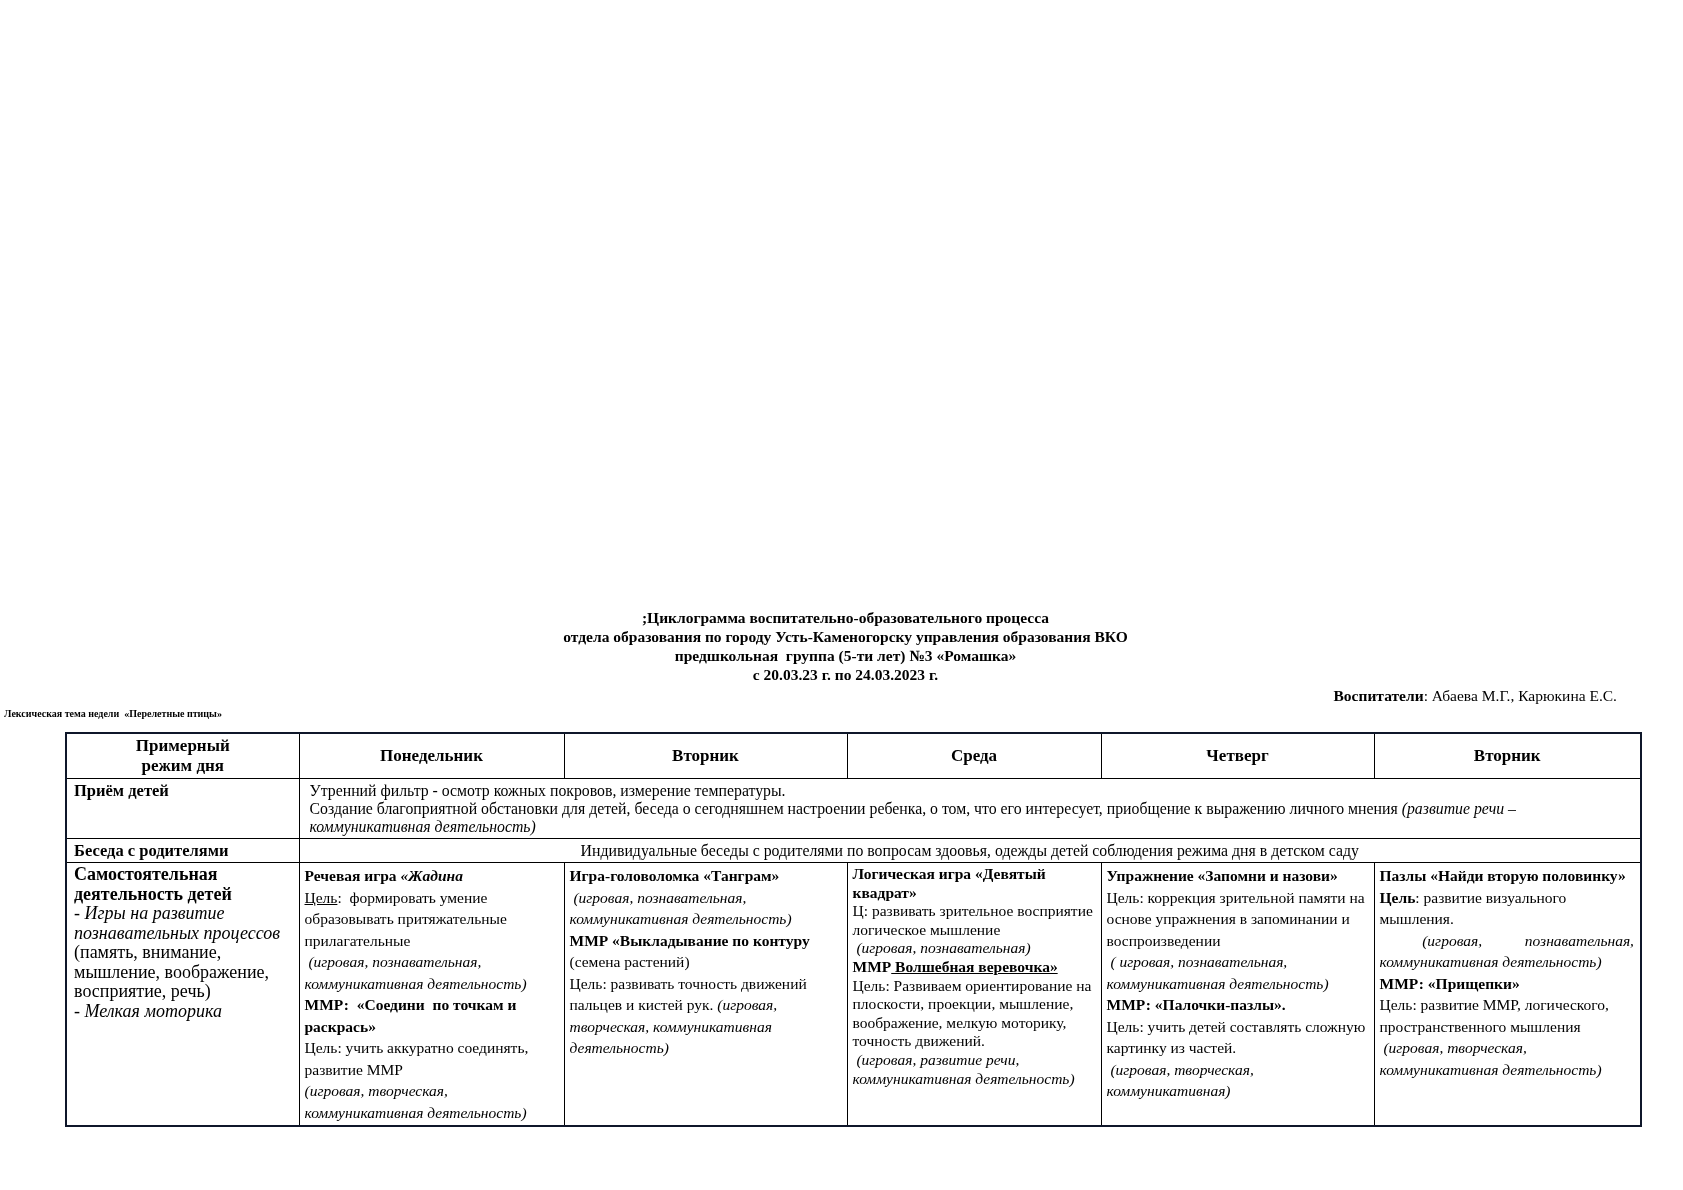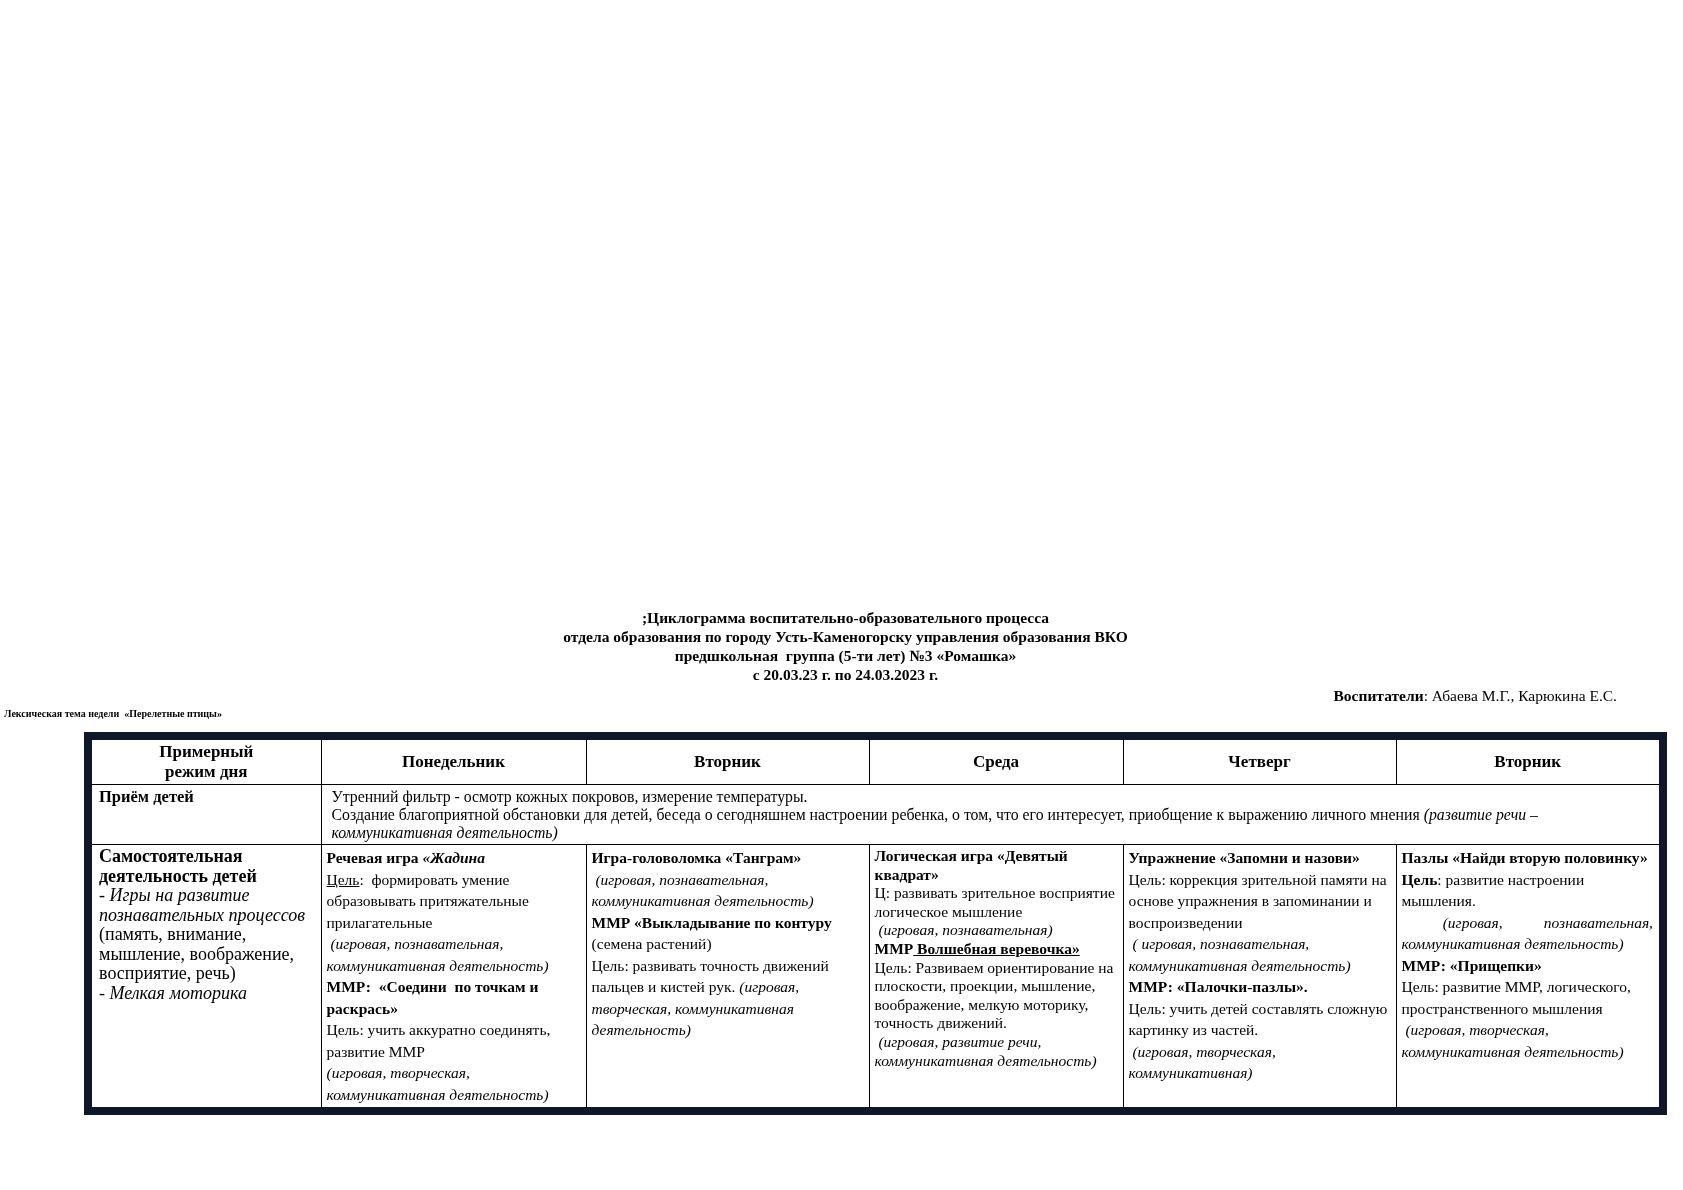--- a/index.html
+++ b/index.html
@@ -10,22 +10,22 @@
     overflow:hidden;position:relative;
   }
   .content{position:absolute;top:608px;left:4px;width:1683px;}
   .title-block{text-align:center;font-weight:bold;font-size:15.5px;line-height:19px;}
   .title-block div{white-space:pre;}
   .teachers{ text-align:right;padding-right:70px;font-size:15.5px;line-height:19px;margin-top:2px;white-space:pre;}
   .teachers .b{font-weight:bold;margin-top:23px;}
   .theme{font-weight:bold;font-size:10px;line-height:16px;margin-top:1px;margin-bottom:10px;white-space:pre;}
 
   table.sched{
-    margin-left:80px;border-collapse:collapse;table-layout:fixed;
-    width:1575px;border:8px solid #0f172a;
+    margin-left:61px;border-collapse:collapse;table-layout:fixed;
+    width:1575px;border:2px solid #0f172a;
   }
   .sched th,.sched td{border:1.5px solid #000;vertical-align:top;overflow:hidden;}
   .sched th{
     font-size:17px;font-weight:bold;text-align:center;vertical-align:middle;
     white-space:pre-line;line-height:20px;padding:2px;
   }
   tr.hdr{height:45px;}
   tr.r1{height:60px;}
   tr.r2{height:22px;}
   tr.r3{height:239px;}
@@ -78,20 +78,24 @@
       </tr>
     </thead>
     <tbody>
       <tr class="r1">
         <td class="label-cell">Приём детей</td>
         <td class="span-cell" colspan="5">
             <div class="para"><span>Утренний фильтр - осмотр кожных покровов, измерение температуры.</span></div>
             <div class="para"><span>Создание благоприятной обстановки для детей, беседа о сегодняшнем настроении ребенка, о том, что его интересует, приобщение к выражению личного мнения </span><span class="i">(развитие речи – коммуникативная деятельность)</span></div>
           </td>
       </tr>
+      <tr class="r2">
+        <td class="label-cell">Беседа с родителями</td>
+        <td class="span-center" colspan="5">Индивидуальные беседы с родителями по вопросам здоовья, одежды детей соблюдения режима дня в детском саду</td>
+      </tr>
       <tr class="r3">
         <td class="regime-cell">
             <div class="para"><span class="b">Самостоятельная деятельность детей</span></div>
             <div class="para"><span class="i">- Игры на развитие познавательных процессов</span></div>
             <div class="para"><span>(память, внимание, мышление, воображение, восприятие, речь)</span></div>
             <div class="para"><span class="i">- Мелкая моторика</span></div>
           </td>
         <td class="day-cell">
             <div class="para"><span class="b">Речевая игра </span><span class="b i">«Жадина</span></div>
             <div class="para"><span class="u">Цель</span><span>:  формировать умение образовывать притяжательные прилагательные</span></div>
@@ -117,21 +121,21 @@
           </td>
         <td class="day-cell">
             <div class="para"><span class="b">Упражнение «Запомни и назови»</span></div>
             <div class="para"><span>Цель: коррекция зрительной памяти на основе упражнения в запоминании и воспроизведении</span></div>
             <div class="para"><span class="i"> ( игровая, познавательная, коммуникативная деятельность)</span></div>
             <div class="para"><span class="b">ММР: «Палочки-пазлы».</span></div>
             <div class="para"><span>Цель: учить детей составлять сложную картинку из частей.</span></div>
             <div class="para"><span class="i"> (игровая, творческая, коммуникативная)</span></div>
           </td>
         <td class="day-cell">
-            <div class="para"><span class="b">Пазлы «Найди вторую половинку»  Цель</span><span>: развитие настроении мышления.</span></div>
+            <div class="para"><span class="b">Пазлы «Найди вторую половинку»  Цель</span><span>: развитие визуального мышления.</span></div>
             <div class="para justify"><span class="i"> (игровая, познавательная, коммуникативная деятельность)</span></div>
             <div class="para"><span class="b">ММР: «Прищепки»</span></div>
             <div class="para"><span>Цель: развитие ММР, логического, пространственного мышления</span></div>
             <div class="para"><span class="i"> (игровая, творческая, коммуникативная деятельность)</span></div>
           </td>
       </tr>
     </tbody>
   </table>
 
 </div>

